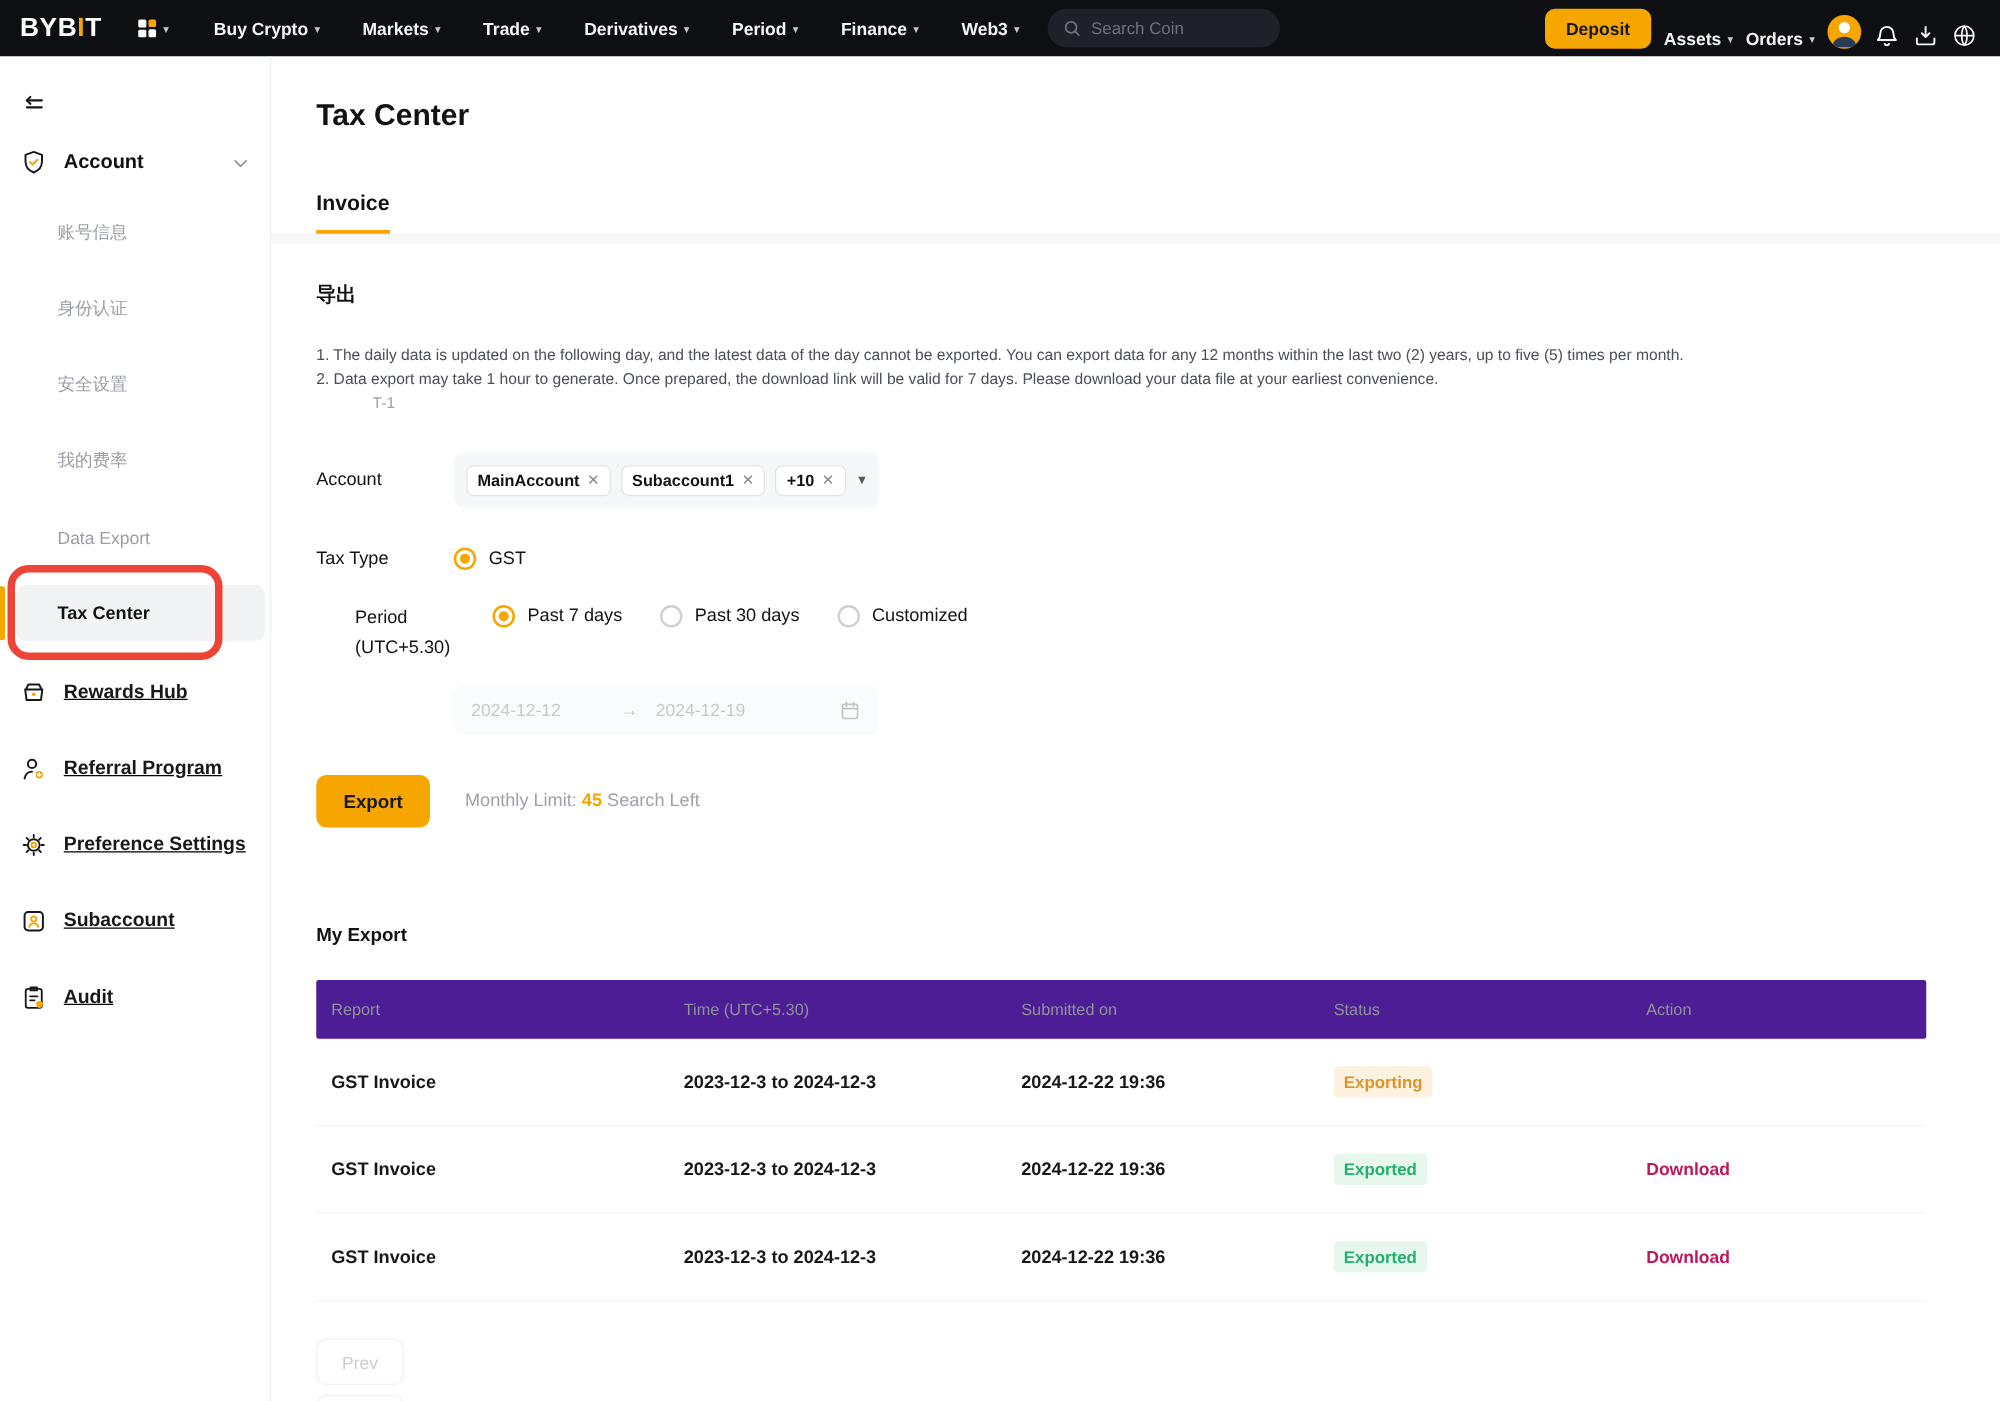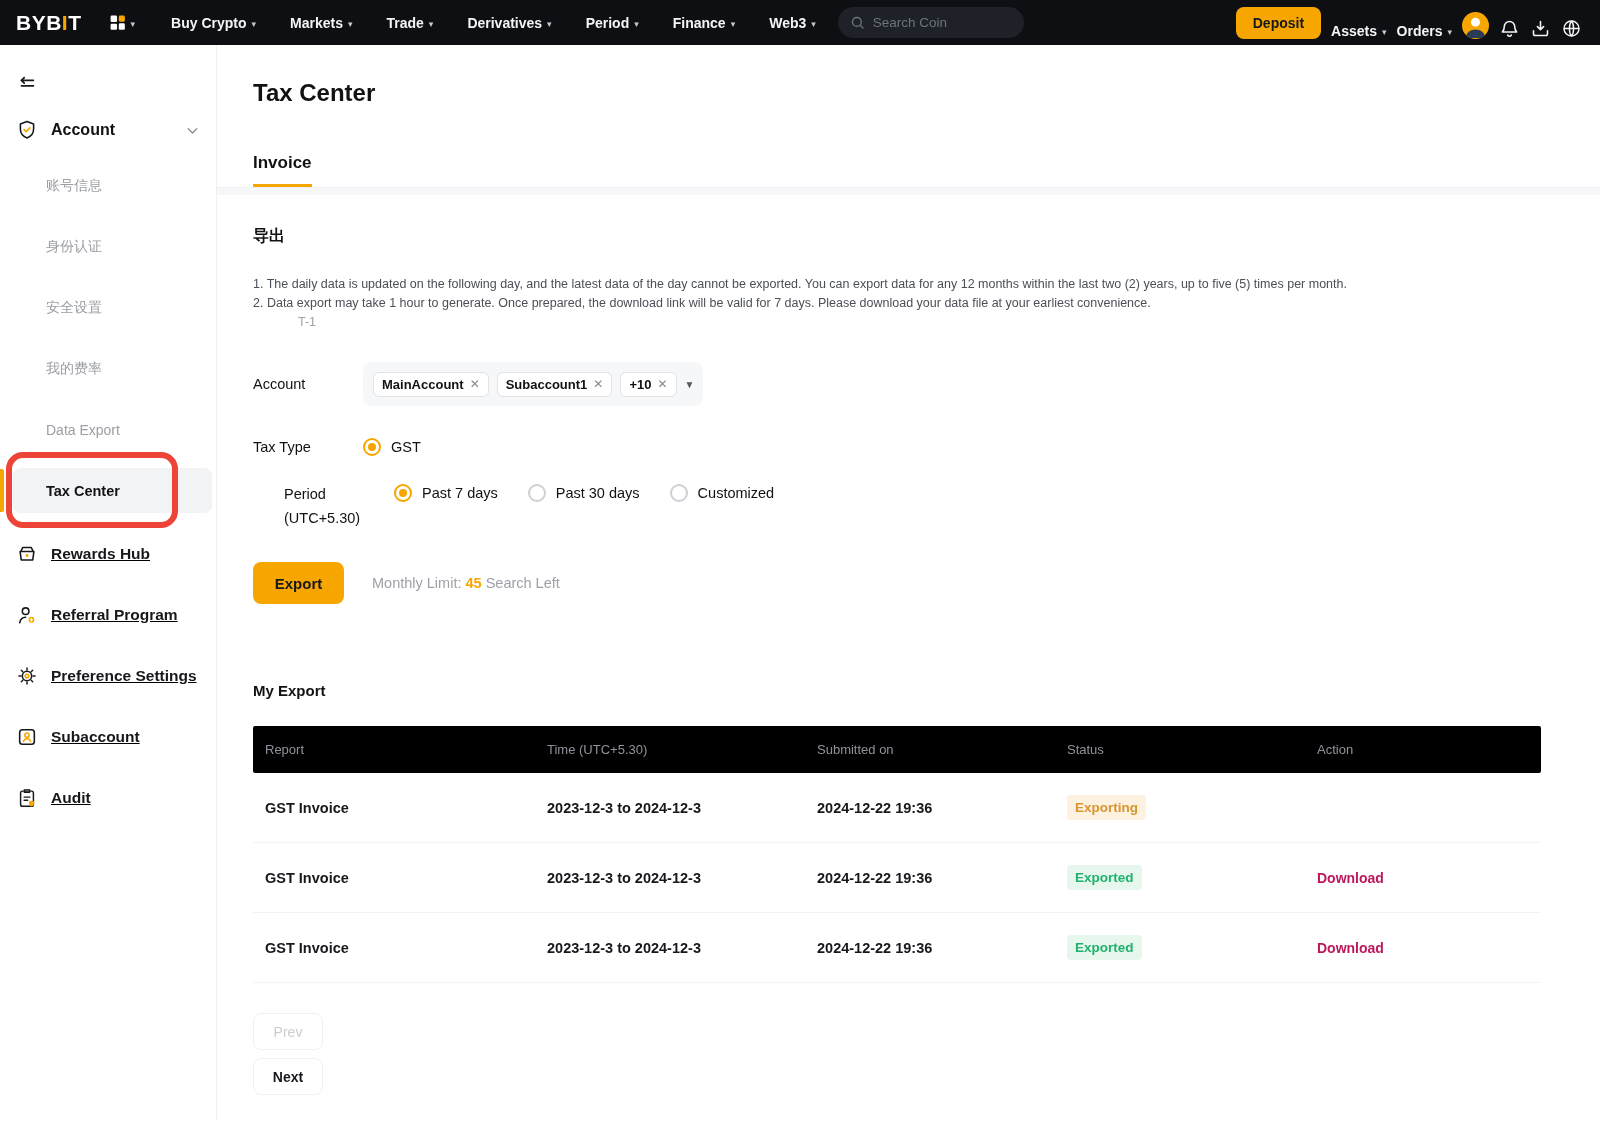--- a/index.html
+++ b/index.html
@@ -86,21 +86,21 @@
 
   .export-row { display:flex; align-items:center; margin-top:32px; }
   .export-btn { width:91px; height:42px; background:#f7a600; border:none; border-radius:8px;
     font-size:15px; font-weight:700; color:#16181c; cursor:pointer; font-family:inherit; }
   .limit-text { margin-left:28px; font-size:14.5px; color:#9ea1a8; }
   .limit-text .val { color:#f7a600; font-weight:600; }
 
   .my-export-title { margin-top:78px; font-size:15px; font-weight:700; color:#121214; }
   .table { margin-top:27px; }
   .thead { display:grid; grid-template-columns:282px 270px 250px 250px 1fr; align-items:center;
-    height:47px; background:#000000; border-radius:2px; padding-left:12px;
+    height:47px; background:#4c1d95; border-radius:2px; padding-left:12px;
     font-size:13px; color:#8f929a; }
   .trow { display:grid; grid-template-columns:282px 270px 250px 250px 1fr; align-items:center;
     height:70px; padding-left:12px; border-bottom:1px solid #f2f3f6; font-size:14.5px; font-weight:700; color:#17181c; }
   .badge { display:inline-block; padding:5px 8px; border-radius:4px; font-size:13.5px; font-weight:600; }
   .badge-exporting { background:#fcf2df; color:#d9952f; }
   .badge-exported { background:#e7f7ee; color:#20b26c; }
   .dl-link { color:#be185d; font-weight:700; font-size:14px; cursor:pointer; }
   .status-cell, .action-cell { font-weight:400; }
 
   .pagination { display:flex; justify-content:flex-end; gap:8px; margin-top:30px;flex-direction:column; }
@@ -339,20 +339,29 @@
             <span class="radio"></span>
             <span>Past 30 days</span>
           </div>
           <div class="radio-opt">
             <span class="radio"></span>
             <span>Customized</span>
           </div>
         </div>
       </div>
     </div>
+    <div class="date-range">
+      <span>2024-12-12</span>
+      <span class="arrow">→</span>
+      <span>2024-12-19</span>
+      <svg class="cal-icon" viewBox="0 0 24 24" fill="none" stroke="currentColor" stroke-width="1.7" stroke-linecap="round">
+          <rect x="4" y="6" width="16" height="15" rx="2"></rect>
+          <path d="M4 10.5h16M8.3 4v4M15.7 4v4"></path>
+        </svg>
+    </div>
 
     <div class="export-row">
       <button class="export-btn">Export</button>
       <div class="limit-text">
         <span>Monthly Limit: </span><span class="val">45</span><span> Search Left</span>
       </div>
     </div>
 
     <div class="my-export-title">My Export</div>
 

